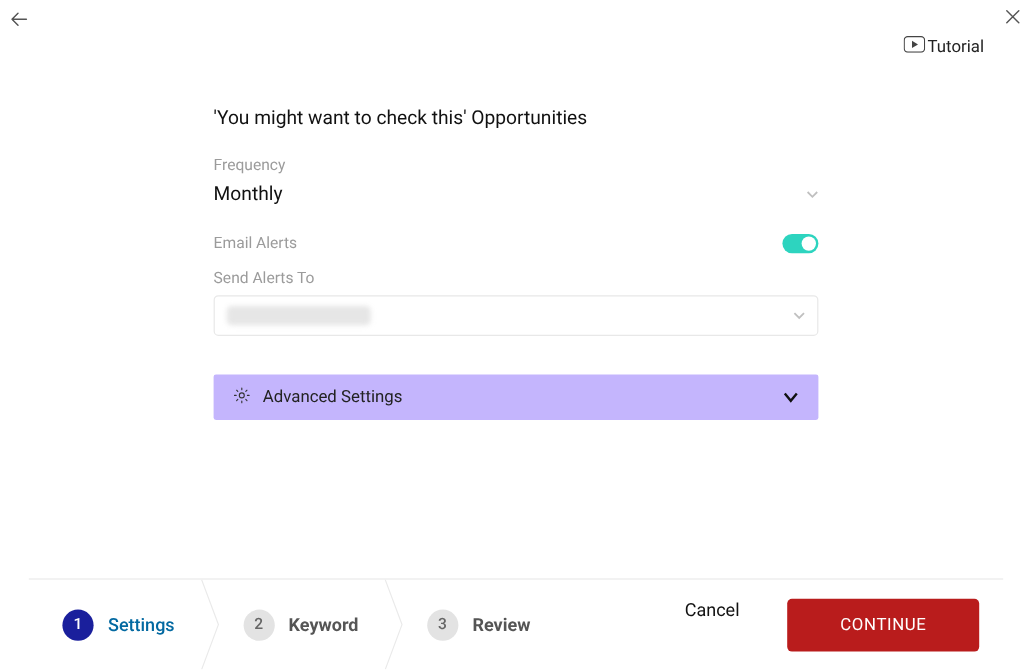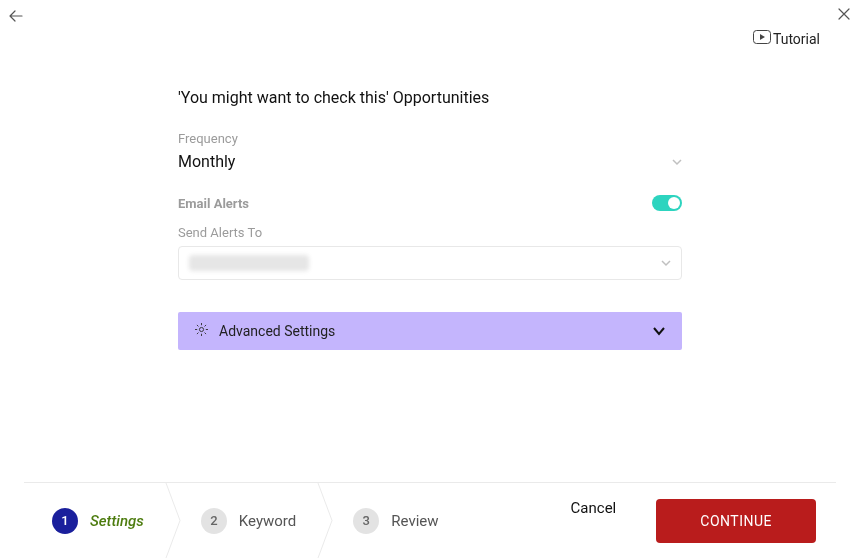--- a/index.html
+++ b/index.html
@@ -15,42 +15,42 @@
     .form { position: absolute; top: 88px; left: 178px; width: 504px; }
 
     .field-label { font-size: 13px; color: #9b9b9b; margin-bottom: 6px; }
     .field-value { font-size: 16px; color: #111; }
     .group { margin-bottom: 24px; }
 
     .select-row { display: flex; justify-content: space-between; align-items: center; }
     .chevron-small { width: 10px; height: 10px; }
     .chevron-small path { stroke: #c0c0c0; stroke-width: 1.5; fill: none; }
 
-    .toggle-row { display: flex; justify-content: space-between; align-items: flex-end; margin-bottom: 14px; font-weight: bold; }
+    .toggle-row { display: flex; justify-content: space-between; align-items: flex-end; margin-bottom: 14px; }
     .toggle { width: 30px; height: 16px; background: #2dd4bf; border-radius: 999px; position: relative; cursor: pointer; }
     .toggle::after { content: ""; position: absolute; right: 2px; top: 2px; width: 12px; height: 12px; background: #fff; border-radius: 50%; }
 
     .send-to-box { margin-top: 6px; border: 1px solid #e8e8e8; border-radius: 4px; height: 34px; display: flex; align-items: center; justify-content: space-between; padding: 0 10px; }
     .blurred-chip { width: 120px; height: 16px; background: #e6e6e6; border-radius: 4px; filter: blur(2px); }
 
     .adv-settings { margin-top: 32px; background: #c4b5fd; border-radius: 2px; height: 38px; display: flex; align-items: center; justify-content: space-between; padding: 0 16px; cursor: pointer; }
     .adv-left { display: flex; align-items: center; gap: 10px; }
     .adv-left svg { width: 15px; height: 15px; }
     .adv-label { font-size: 14px; color: #222; }
     .adv-chevron { width: 14px; height: 14px; }
     .adv-chevron path { stroke: #111; stroke-width: 2; fill: none; }
 
     .footer { position: absolute; bottom: 0; left: 24px; right: 24px; height: 76px; border-top: 1px solid #eaeaea; display: flex; align-items: center; justify-content: space-between; }
     .steps { display: flex; align-items: center; height: 100%; }
     .step { display: flex; align-items: center; gap: 12px; padding: 0 28px; height: 100%; position: relative; }
     .step-num { width: 26px; height: 26px; border-radius: 50%; display: flex; align-items: center; justify-content: center; font-size: 13px; font-weight: 500; }
     .step-num.active { background: #1a1f9c; color: #fff; }
     .step-num.inactive { background: #e3e3e3; color: #666; }
-    .step-label { font-size: 15px; }
-    .step-label.active { color: #4d7c0f; font-weight: 500; font-style: italic; }
+    .step-label { font-size: 15px; font-weight: bold; }
+    .step-label.active { color: #0369a1; font-weight: 500; }
     .step-label.inactive { color: #555; }
     .step-sep { width: 1px; height: 100%; position: relative; }
     .step-sep svg { position: absolute; top: 0; left: -8px; height: 100%; width: 20px; }
     .step-sep path { stroke: #eaeaea; stroke-width: 1; fill: none; }
 
     .footer-actions { display: flex; align-items: flex-start; gap: 40px; padding-right: 20px; }
     .cancel { font-size: 15px; color: #111; cursor: pointer; background: none; border: none; }
     .continue { background: #b91c1c; color: #fff; font-size: 14px; letter-spacing: 0.5px; border: none; border-radius: 4px; padding: 14px 44px; cursor: pointer; }
   </style>
 </head>

